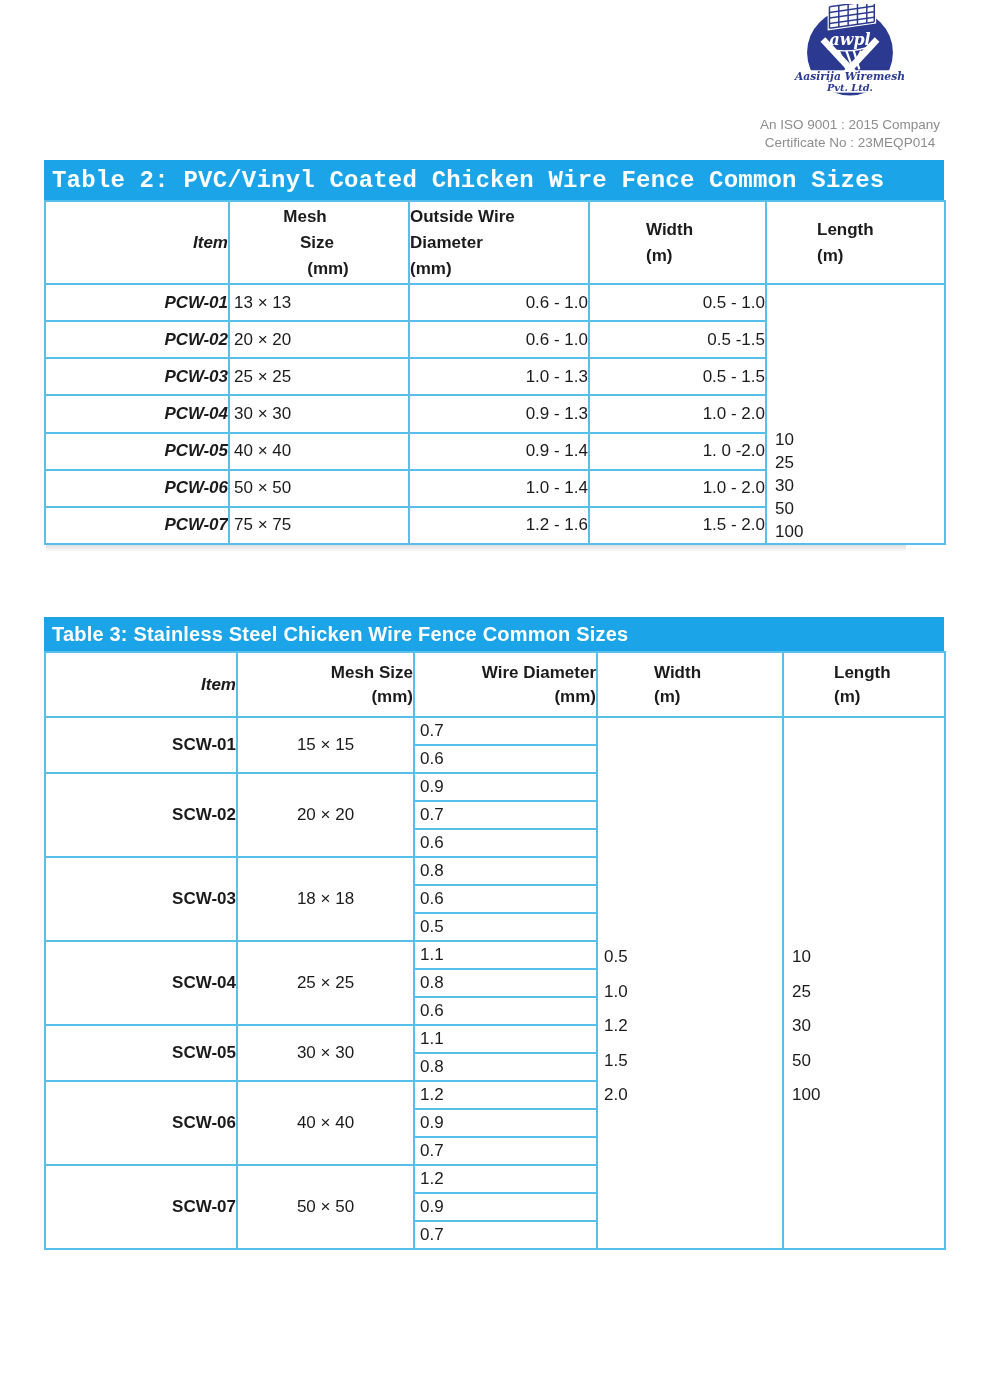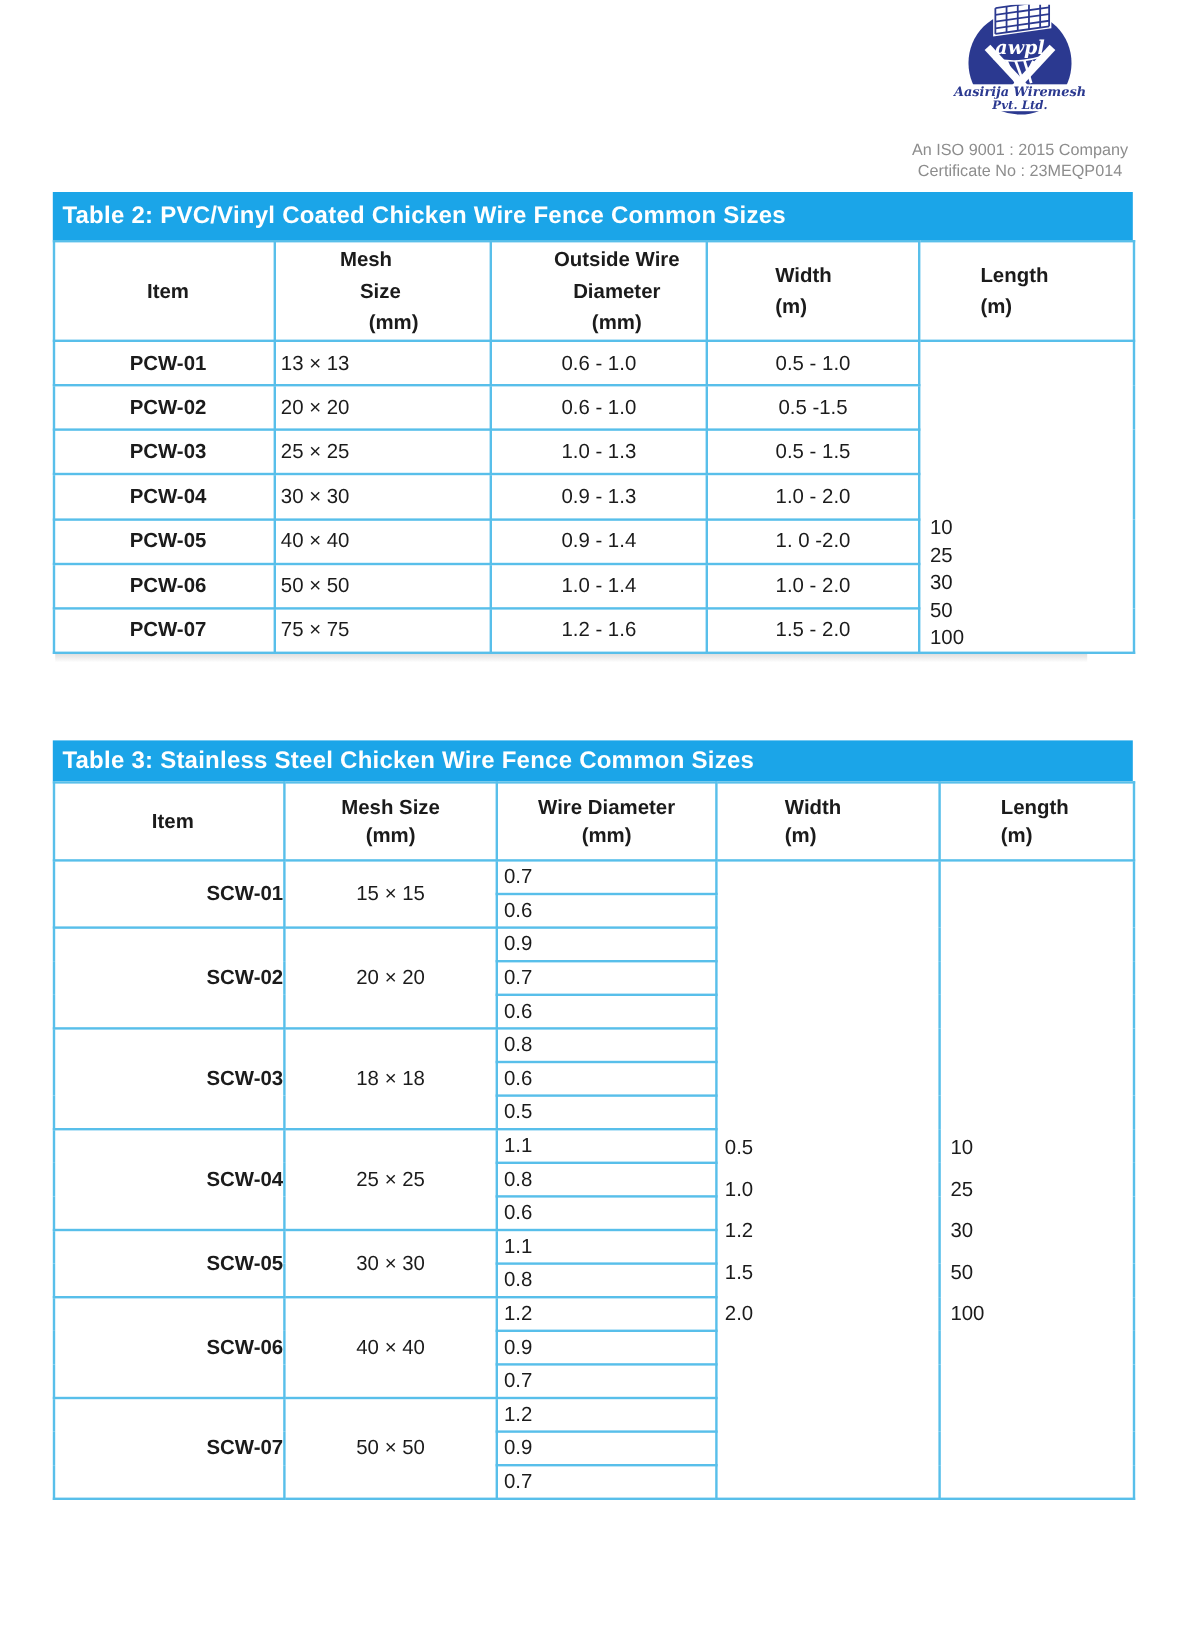--- a/index.html
+++ b/index.html
@@ -18,47 +18,47 @@
   
   .tbox { position: absolute; left: 44px; width: 900px; }
   #table2-box { top: 160px; }
   #table3-box { top: 617px; }
 
   .band {
     background: #1BA5E8; color: #ffffff; font-weight: bold;
     display: flex; align-items: center; padding-left: 8px;
     letter-spacing: 0.2px;
   }
-  #table2-box .band { height: 40px; font-size: 20px; }
+  #table2-box .band { height: 40px; font-size: 24px; font-family: Liberation Mono, monospace; }
   #table3-box .band { height: 34px; font-size: 20px; }
 
   
   #table2-box::after {
     content: ""; position: absolute; top: 100%; left: 2px; width: 860px; height: 7px;
     background: linear-gradient(180deg, rgba(110,110,110,0.22), rgba(110,110,110,0));
   }
 
   table { width: 900px; border-collapse: collapse; table-layout: fixed; background: #fff; }
   td, th { border: 2px solid #58BFEA; font-size: 17px; vertical-align: middle; overflow: hidden; }
   th { font-weight: bold; }
   thead div { line-height: 26px; }
 
   
   #t2 thead th { height: 83px; }
   #t2 tbody td { height: 34px; margin-left: 24px; }
-  .al { text-align: center; padding-left: 6px; }
+  .al { text-align: right; padding-left: 6px; font-style: italic; }
   .al4 { text-align: left; padding-left: 4px; }
-  .ctr { text-align: center; }
+  .ctr { text-align: right; }
   .bold { font-weight: bold; }
   .hdr-stagger { text-align: center; }
   .hdr-stagger div { position: relative; }
   .hdr-stagger div:nth-child(1) { left: -14px; }
   .hdr-stagger div:nth-child(2) { left: -2px; }
   .hdr-stagger div:nth-child(3) { left: 9px; }
-  .pl30 { text-align: center; padding-left: 30px; }
+  .pl30 { text-align: left; }
   .pl56 { text-align: left; padding-left: 56px; }
   .pl50 { text-align: left; padding-left: 50px; }
   .len-cell-2 {
     vertical-align: top; text-align: left;
     padding: 143px 0 0 8px; line-height: 23px; font-size: 17px;
   }
 
   
   #t3 thead th { height: 65px; }
   #t3 thead div { line-height: 24px; }

